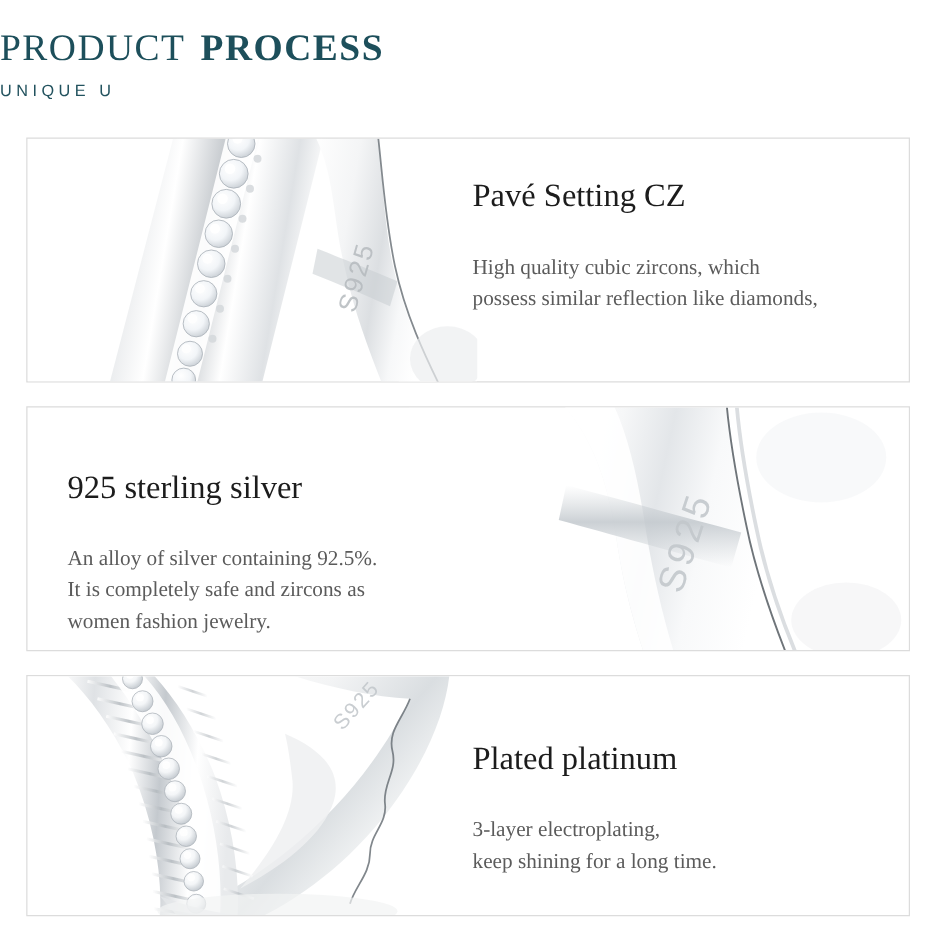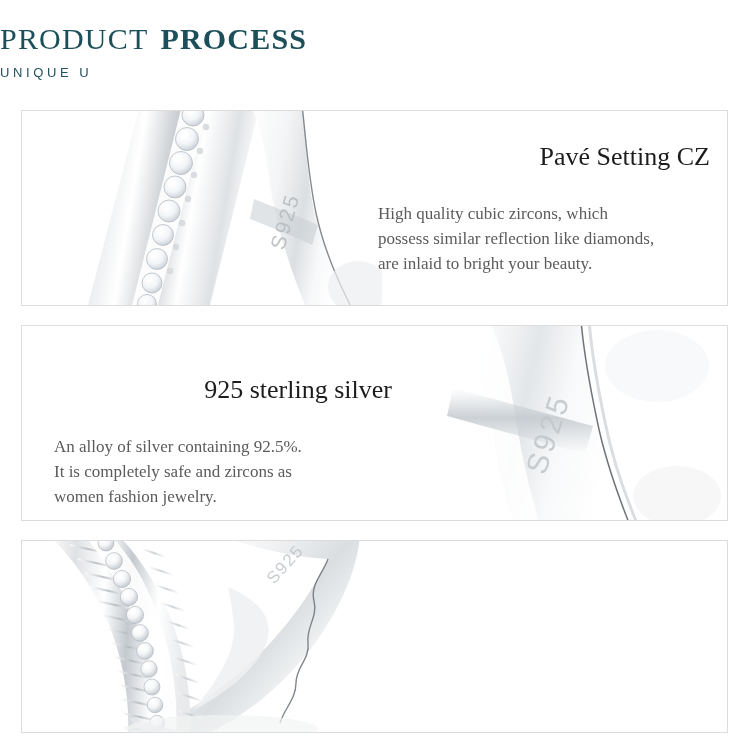--- a/index.html
+++ b/index.html
@@ -95,21 +95,20 @@
   .text-left  { left: 0;     width: 380px; padding: 48px 10px 0 32px; }
 
   .panel-heading {
     font-family: "Liberation Serif", serif;
     font-size: 26px;
     line-height: 32px;
     color: #1c1c1c;
     font-weight: 400;
     margin: 0 0 10px 0;
     white-space: nowrap;
-    text-align: right;
   }
   .panel-body {
     font-family: "Liberation Serif", serif;
     font-size: 17px;
     line-height: 25px;
     color: #5b5b5b;
     font-weight: 400;
     margin-top: 28px;
   }
   .panel-body div { white-space: nowrap; }
@@ -251,21 +250,20 @@
 
         <ellipse cx="336" cy="176" rx="30" ry="26" fill="#eceef0" opacity="0.7"></ellipse>
       </svg>
     </div>
 
     <div class="panel-text text-right">
       <h2 class="panel-heading">Pavé Setting CZ</h2>
       <div class="panel-body">
         <div>High quality cubic zircons, which</div>
         <div>possess similar reflection like diamonds,</div>
-        <div>are inlaid to bright your beauty.</div>
       </div>
     </div>
   </div>
 
   <div class="panel" id="panel-1">
 
     <div class="panel-photo photo-right">
       <svg width="400" height="196" viewBox="0 0 400 196" xmlns="http://www.w3.org/2000/svg">
         <defs>
           <linearGradient id="p2band" x1="0" y1="0" x2="1" y2="0.25">
@@ -420,15 +418,22 @@
             <circle cx="131" cy="161" r="2.9"></circle>
           </g>
         </g>
 
         <path d="M106 176 C128 184, 152 190, 176 192 L120 192 Z" fill="#e3e6e9" opacity="0.8"></path>
 
         <ellipse cx="200" cy="188" rx="96" ry="14" fill="#f2f3f4" opacity="0.7"></ellipse>
       </svg>
     </div>
 
+    <div class="panel-text text-right" style="padding-top:50px;">
+      <h2 class="panel-heading">Plated platinum</h2>
+      <div class="panel-body">
+        <div>3-layer electroplating,</div>
+        <div>keep shining for a long time.</div>
+      </div>
+    </div>
   </div>
 
 </div>
 
 </body></html>

